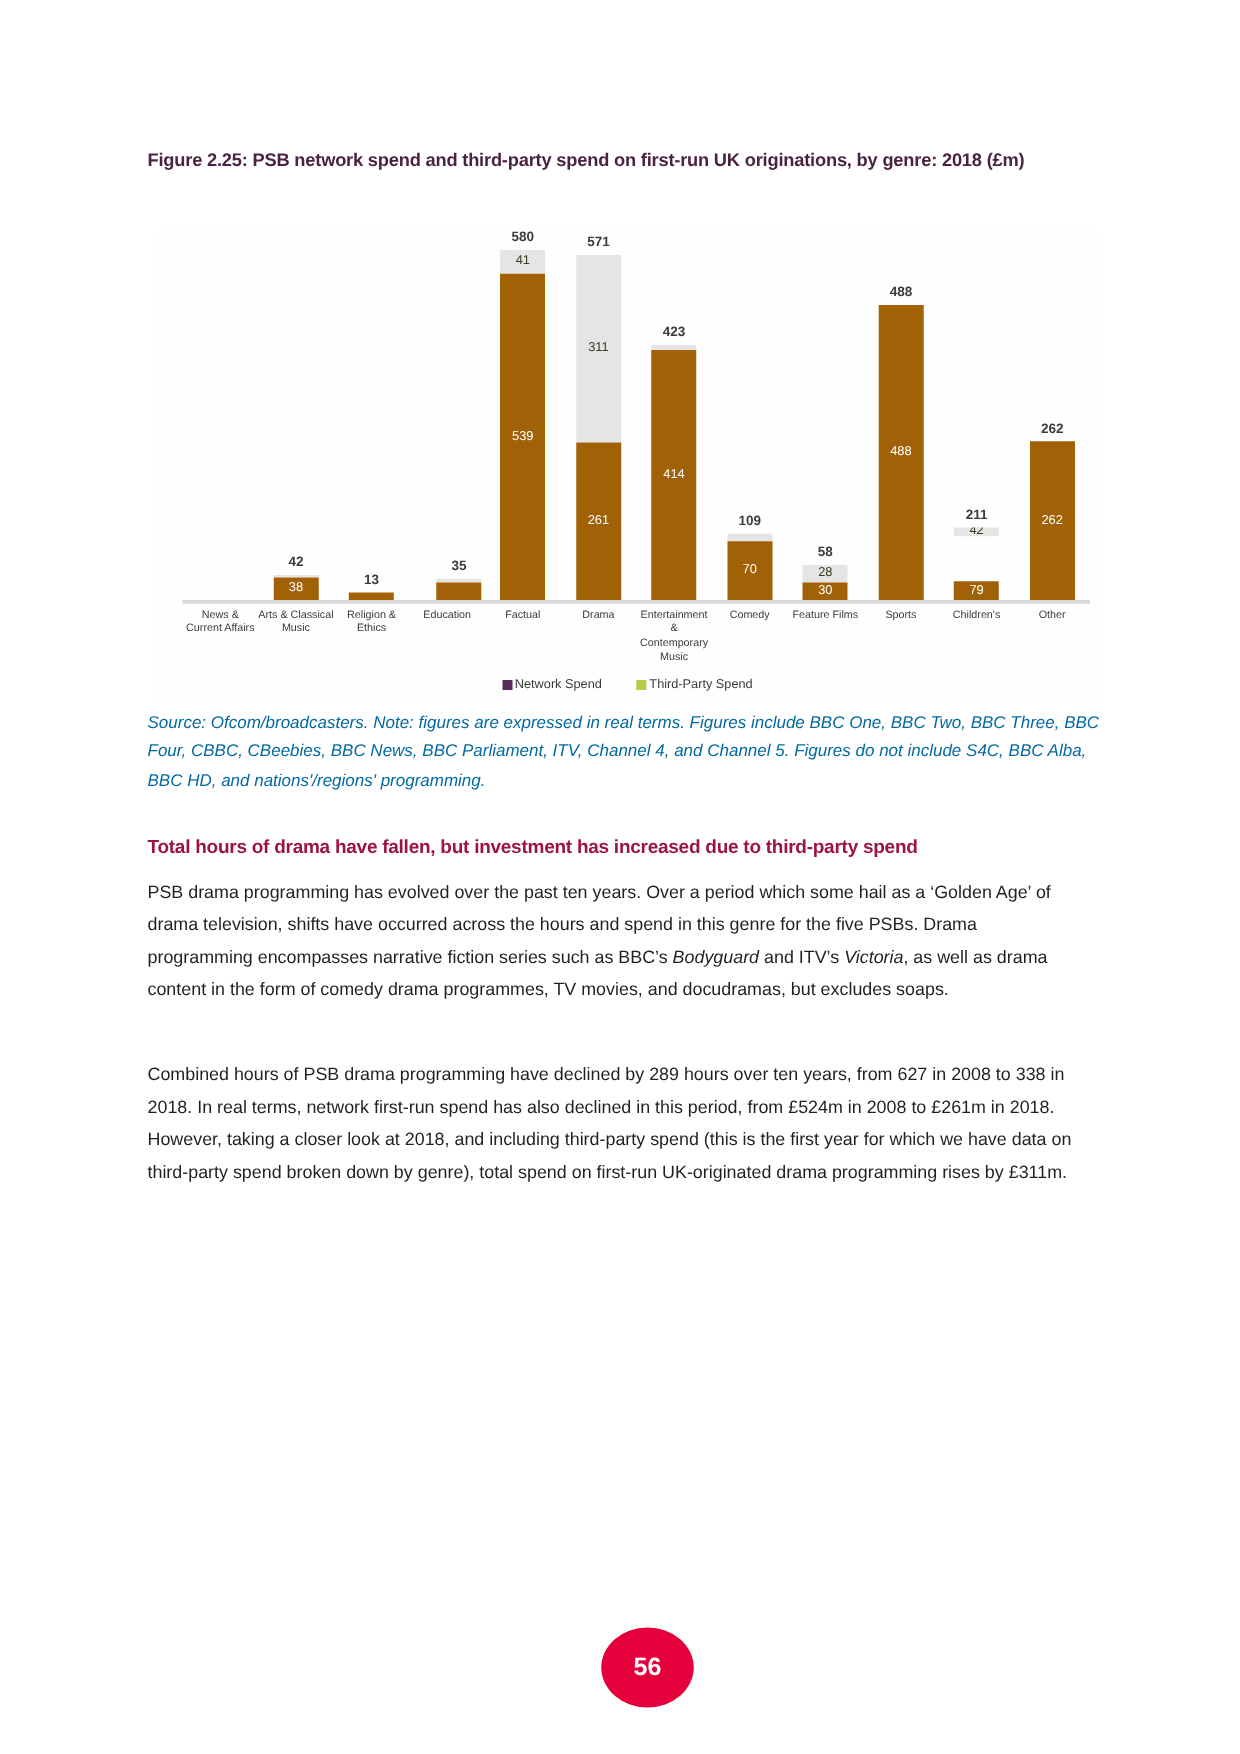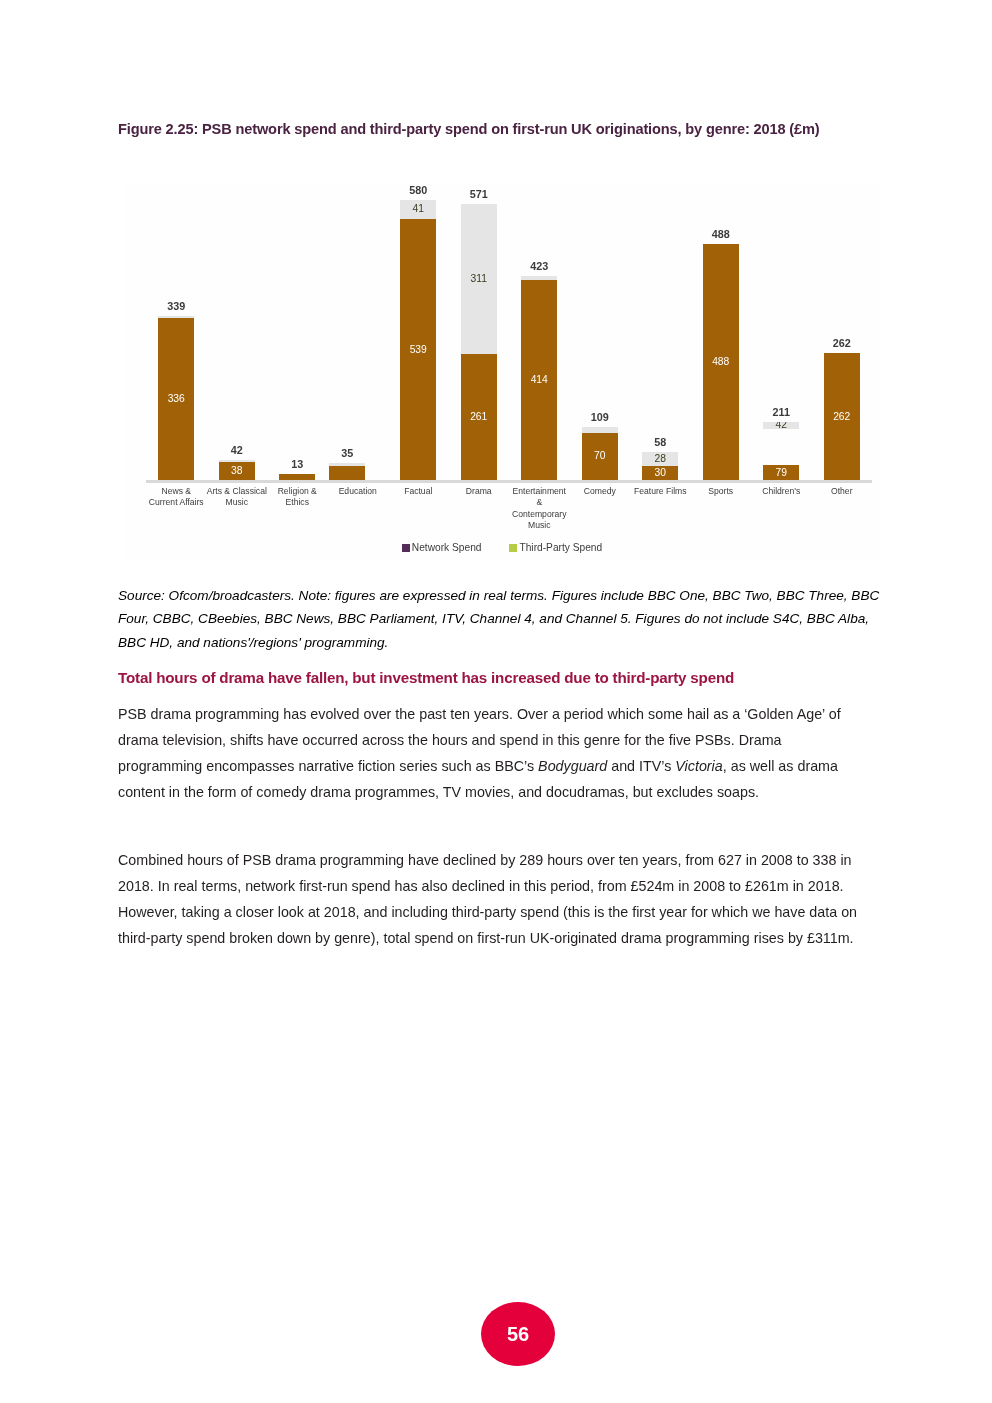--- a/index.html
+++ b/index.html
@@ -140,27 +140,27 @@
     height: 8px;
     display: inline-block;
   }
   .legend-swatch.network { background: #552C59; }
   .legend-swatch.third { background: #B4CC46; }
 
   
   .source-note {
     position: absolute;
     left: 118px;
-    top: 584px;
+    top: 566px;
     width: 765px;
     font-family: "Liberation Sans", sans-serif;
     font-style: italic;
     font-size: 13.6px;
     line-height: 1.72;
-    color: #000000;
+    color: #0369a1;
   }
 
   
   .section-heading {
     position: absolute;
     left: 118px;
     top: 667px;
     width: 770px;
     font-size: 15.2px;
     font-weight: bold;
@@ -201,39 +201,32 @@
 </style>
 </head>
 <body>
 
 <div class="page">
 
   <div class="fig-title">Figure 2.25: PSB network spend and third-party spend on first-run UK originations, by genre: 2018 (£m)</div>
 
   <div class="chart-frame">
     <div class="plot" id="plot-area">
-        <div class="bar-group" style="left: 12.1px; width: 36.3px; height: 163.85px;">
-          <div class="total-label" style="bottom: 167.85px;">339</div>
-          <div class="seg seg-third" style="height: 1.45px;"></div>
-          <div class="seg seg-network" style="height: 162.4px;">
-            <span class="seg-label">336</span>
-          </div>
-        </div>
         <div class="bar-group" style="left: 72.6px; width: 36.3px; height: 20.3px;">
           <div class="total-label" style="bottom: 24.3px;">42</div>
           <div class="seg seg-third" style="height: 1.93333px;"></div>
           <div class="seg seg-network" style="height: 18.3667px;">
             <span class="seg-label">38</span>
           </div>
         </div>
         <div class="bar-group" style="left: 133.1px; width: 36.3px; height: 6.28333px;">
           <div class="total-label" style="bottom: 10.2833px;">13</div>
           <div class="seg seg-network" style="height: 6.28333px;"></div>
         </div>
-        <div class="bar-group" style="left: 183px; width: 36.3px; height: 16.9167px;">
+        <div class="bar-group" style="left: 203px; width: 36.3px; height: 16.9167px;">
           <div class="total-label" style="bottom: 20.9167px;">35</div>
           <div class="seg seg-third" style="height: 2.41667px;"></div>
           <div class="seg seg-network" style="height: 14.5px;"></div>
         </div>
         <div class="bar-group" style="left: 254.1px; width: 36.3px; height: 280.333px;">
           <div class="total-label" style="bottom: 284.333px;">580</div>
           <div class="seg seg-third" style="height: 19.8167px;">
             <span class="seg-label">41</span>
           </div>
           <div class="seg seg-network" style="height: 260.517px;">

